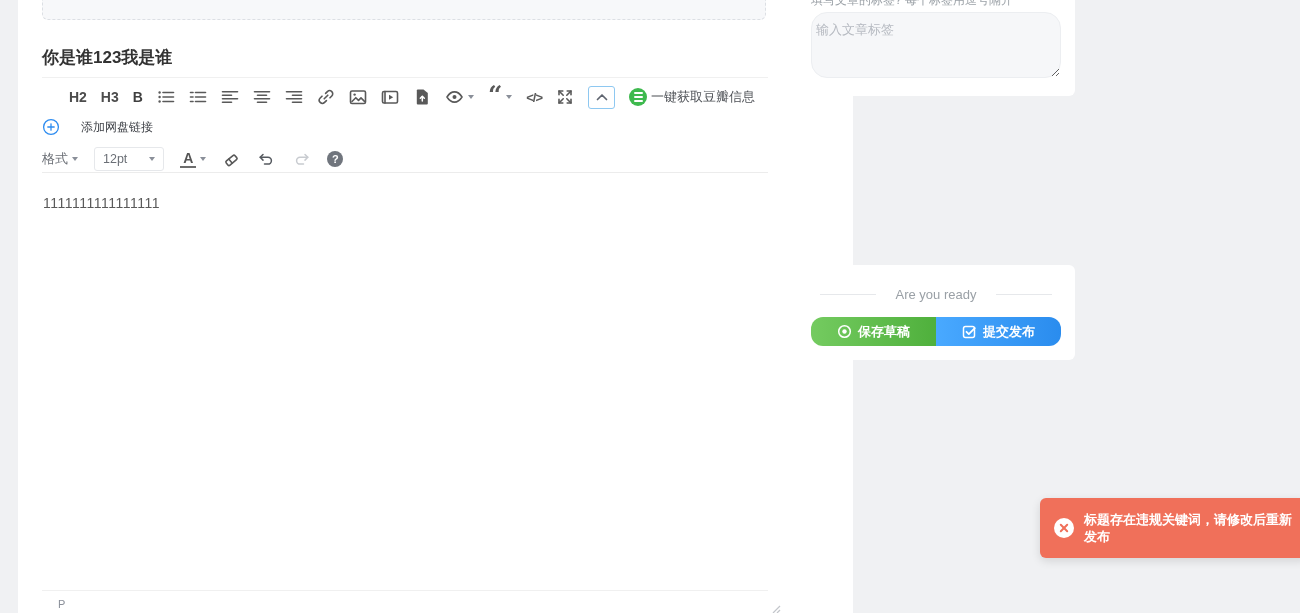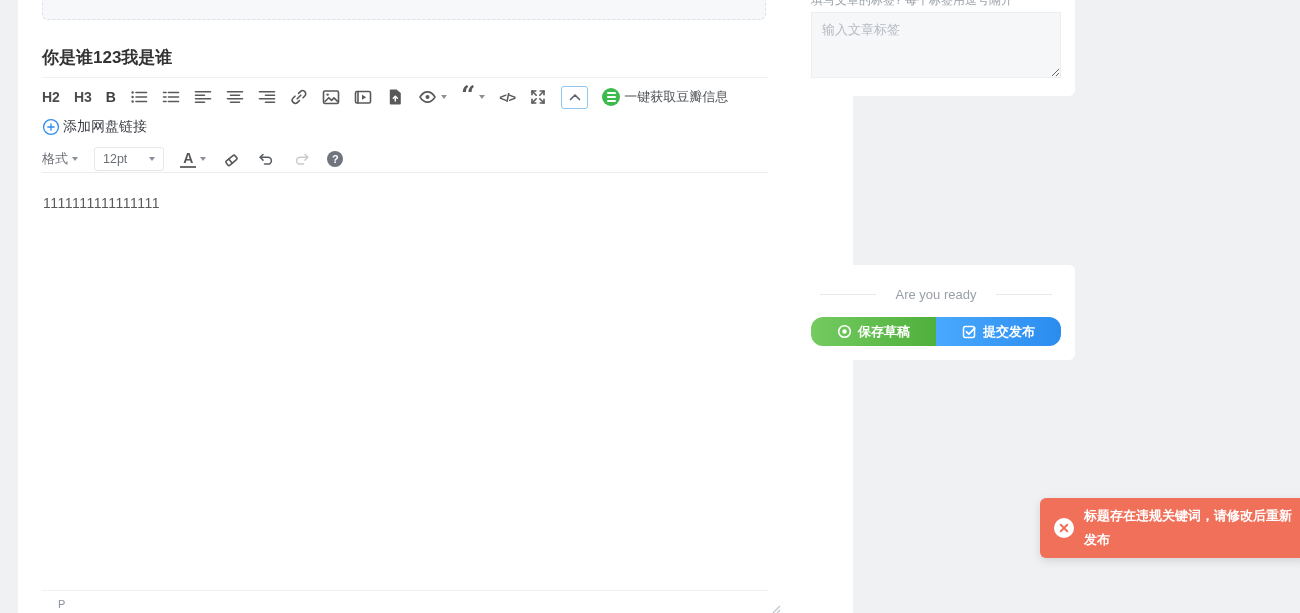--- a/index.html
+++ b/index.html
@@ -7,40 +7,40 @@
   body { font-family:"Liberation Sans","DejaVu Sans",sans-serif; background:#f0f1f3; position:relative; }
   .viewport { position:absolute; inset:0; width:1300px; height:613px; }
 
   
   .editor-panel { position:absolute; left:18px; top:0; width:835px; height:613px; background:#fff; }
   .upload-box { position:absolute; left:24px; top:-32px; width:724px; height:52px; background:#f7f8fa;
                 border:1px dashed #dcdfe4; border-radius:6px; }
   .doc-title { position:absolute; left:24px; top:46px; font-size:17px; font-weight:700; color:#333; }
   .title-divider { position:absolute; left:24px; top:77px; width:726px; height:1px; background:#f0f0f0; }
 
-  .toolbar1 { position:absolute; left:24px; top:84px; width:740px; height:26px; display:flex; align-items:center; gap:14px; }
+  .toolbar1 { position:absolute; left:24px; top:84px; width:740px; height:26px; display:flex; align-items:center; gap:14px;justify-content:center; }
   .tb-item { display:flex; align-items:center; justify-content:center; color:#595959; height:22px; }
   .tb-text { font-size:14px; font-weight:600; color:#4c4c4c; }
   .tb-bold { font-size:14px; font-weight:800; color:#3f3f3f; }
   .tb-item svg { display:block; }
   .icon-stroke { fill:none; stroke:#595959; stroke-width:1.6; stroke-linecap:round; stroke-linejoin:round; }
   .caret { width:0; height:0; border-left:3.5px solid transparent; border-right:3.5px solid transparent;
            border-top:4.5px solid #8a8f99; margin-left:4px; }
   .quote-glyph { font-family:"DejaVu Serif",serif; font-weight:700; font-size:25px; color:#595959;
                  line-height:8px; height:12px; display:inline-block; }
   .code-label { font-size:13px; font-weight:600; color:#595959; letter-spacing:-1px; }
   .collapse-btn { width:27px; height:23px; border:1px solid #8ec8f1; border-radius:3px; background:#fff;
                   display:flex; align-items:center; justify-content:center; }
   .douban-btn { display:flex; align-items:center; gap:4px; font-size:13px; color:#4f5257; }
   .douban-icon { width:18px; height:18px; border-radius:50%; background:#3eb94e; display:flex;
                  flex-direction:column; justify-content:center; align-items:center; gap:2px; flex:0 0 18px; }
   .douban-icon i { display:block; width:9px; height:2px; background:#fff; border-radius:1px; }
 
-  .netdisk-row { position:absolute; left:24px; top:118px; display:flex; align-items:center; gap:3px;
-                 font-size:14px; color:#3c3f45; }
+  .netdisk-row { position:absolute; left:24px; top:118px; display:flex; align-items:center; gap:21px;
+                 font-size:12px; color:#3c3f45; }
 
   .toolbar2 { position:absolute; left:24px; top:145px; height:28px; display:flex; align-items:center; gap:16px; }
   .format-dd { display:flex; align-items:center; font-size:13px; color:#6b6f76; }
   .size-dd { display:flex; align-items:center; gap:18px; font-size:12.5px; color:#6b6f76;
              border:1px solid #e6e8eb; border-radius:3px; padding:4px 8px; }
   .color-btn { display:flex; align-items:center; }
   .color-a { font-size:14px; color:#555; font-weight:600; border-bottom:2px solid #6d6d6d; padding:0 3px; line-height:16px; }
   .help-circle { width:16px; height:16px; border-radius:50%; background:#70757d; color:#fff; font-size:11px;
                  font-weight:700; display:flex; align-items:center; justify-content:center; }
   .toolbar2-divider { position:absolute; left:24px; top:172px; width:726px; height:1px; background:#ececec; }
@@ -49,21 +49,21 @@
 
   .status-divider { position:absolute; left:24px; top:590px; width:726px; height:1px; background:#f0f0f0; }
   .status-path { position:absolute; left:40px; top:598px; font-size:11px; color:#8a8f99; }
   .resize-grip { position:absolute; left:752px; top:600px; }
 
   
   .card { position:absolute; left:797px; width:278px; background:#fff; border-radius:6px; }
   .card-tags { top:-34px; height:130px; }
   .tags-hint { position:absolute; left:14px; top:26px; font-size:12px; color:#9aa0a6; white-space:nowrap; }
   .tags-textarea { position:absolute; left:14px; top:46px; width:250px; height:66px; background:#f6f7f9;
-                   border:1px solid #eceef1; border-radius:0; padding:8px 10px; font-size:13px; color:#333;
+                   border:1px solid #eceef1; border-radius:16px; padding:8px 4px; font-size:13px; color:#333;
                    font-family:"Liberation Sans","DejaVu Sans",sans-serif; resize:both; outline:none; }
   .tags-textarea::placeholder { color:#b6bac1; }
 
   .card-paid { top:112px; height:138px; }
   .paid-head { position:absolute; left:16px; top:16px; display:flex; align-items:center; gap:8px; }
   .accent-bar { width:4px; height:15px; background:#2d8cf0; border-radius:2px; }
   .paid-title { font-size:14px; color:#2f3440; font-weight:600; }
   .paid-row-label { position:absolute; left:16px; top:55px; font-size:14px; color:#515a6e; }
   .toggle { position:absolute; left:225px; top:53px; width:38px; height:20px; background:#d8dbe0; border-radius:10px; }
   .toggle-knob { position:absolute; left:2px; top:2px; width:16px; height:16px; background:#fff; border-radius:50%;
@@ -81,21 +81,21 @@
          font-size:13px; font-weight:700; border:none; cursor:pointer; }
   .btn-save { background:linear-gradient(90deg,#74cb60,#4fb03c); }
   .btn-publish { background:linear-gradient(90deg,#49a9ff,#2a8cee); }
 
   
   .toast { position:absolute; left:1040px; top:498px; width:268px; height:60px; background:#f0705a;
            border-radius:6px; box-shadow:0 3px 10px rgba(0,0,0,0.12); display:flex; align-items:center;
            padding-left:14px; color:#fff; }
   .toast-icon { width:20px; height:20px; border-radius:50%; background:#fff; display:flex; align-items:center;
                 justify-content:center; flex:0 0 20px; margin-right:10px; }
-  .toast-msg { font-size:13px; line-height:24px; width:212px; font-weight:600; }
+  .toast-msg { font-size:13px; line-height:17px; width:212px; font-weight:600; }
 </style>
 </head>
 <body>
 
 <div class="viewport">
 
   <div class="editor-panel">
 
     <div class="upload-box"></div>
 

